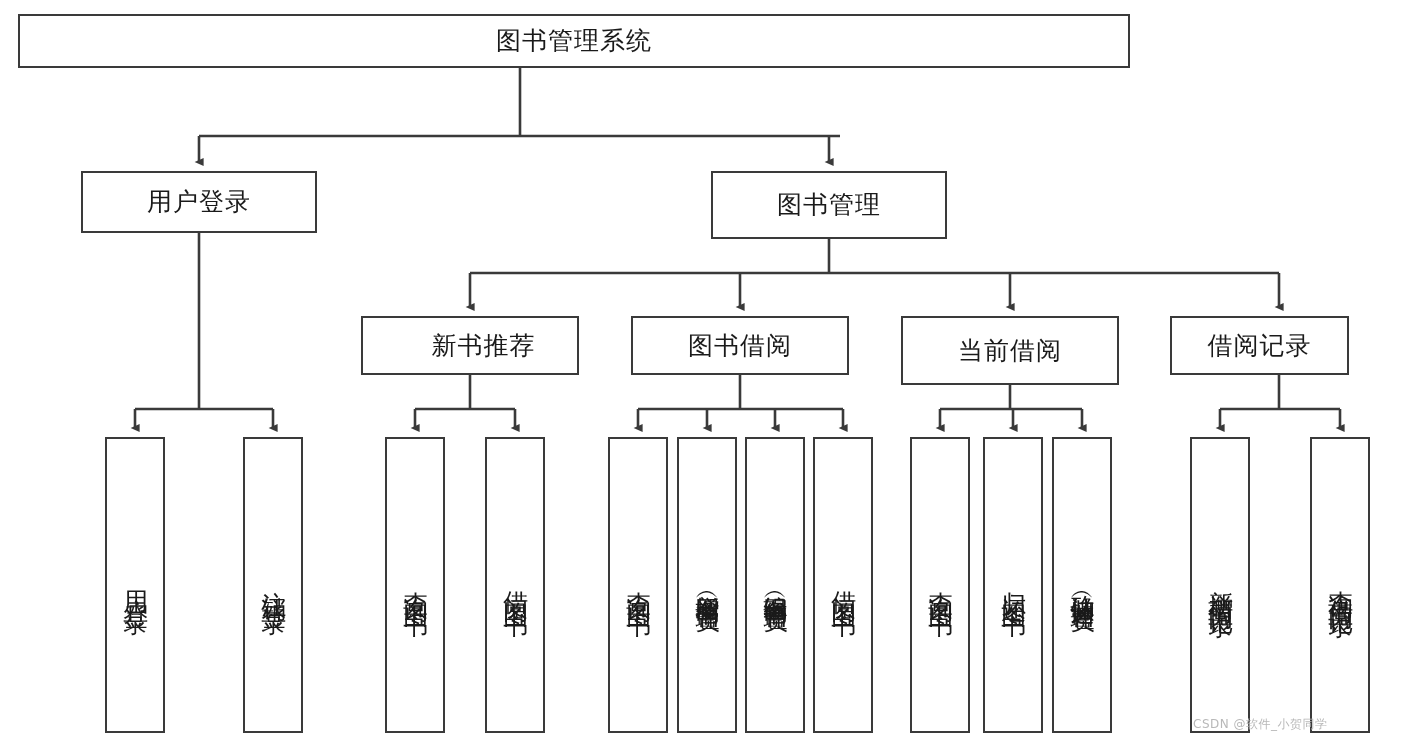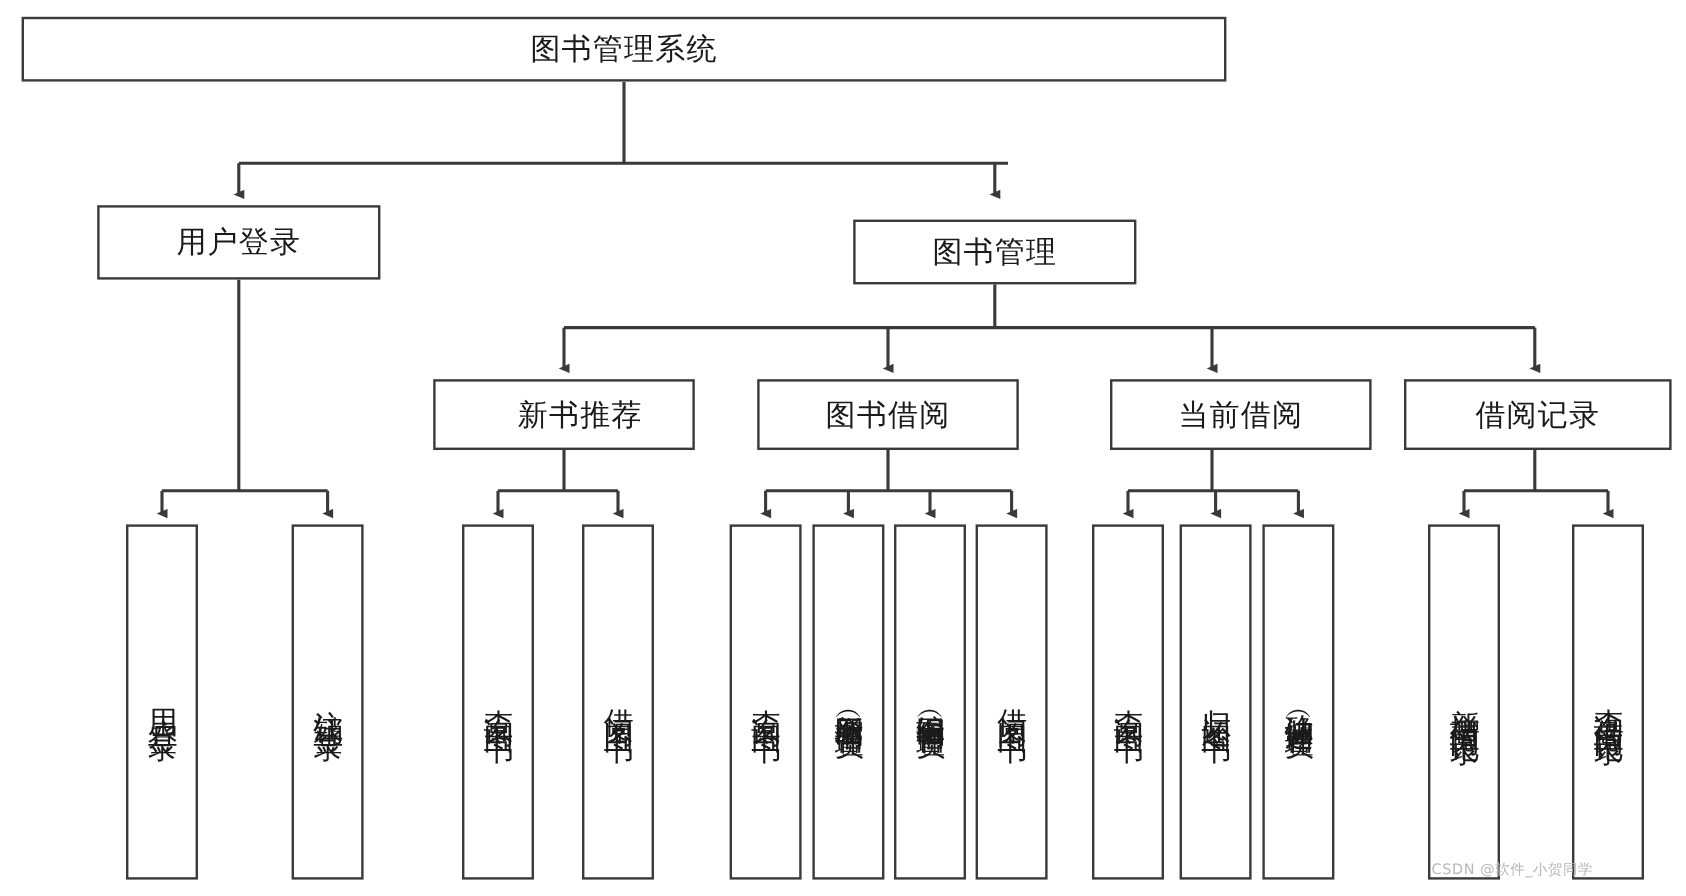--- a/index.html
+++ b/index.html
@@ -120,29 +120,29 @@
       <path d="M1013,409 L1013,428" marker-end="url(#arrow)"></path>
       <path d="M1082,409 L1082,428" marker-end="url(#arrow)"></path>
 
       <path d="M1279,375 L1279,409"></path>
       <path d="M1220,409 L1340,409"></path>
       <path d="M1220,409 L1220,428" marker-end="url(#arrow)"></path>
       <path d="M1340,409 L1340,428" marker-end="url(#arrow)"></path>
     </g>
   </svg>
 
-  <div class="node root horiz" style="left:18px; top:14px; width:1004px; height:54px;">图书管理系统</div>
+  <div class="node root horiz" style="left:18px; top:14px; width:1112px; height:54px;">图书管理系统</div>
 
   <div class="node horiz" style="left:81px; top:171px; width:236px; height:62px;">用户登录</div>
-  <div class="node horiz" style="left:711px; top:171px; width:236px; height:54px;margin-top:12px;">图书管理</div>
+  <div class="node horiz" style="left:711px; top:171px; width:236px; height:68px;">图书管理</div>
 
   <div class="node horiz" style="left:361px; top:316px; width:218px; height:59px;padding-left:27px;">新书推荐</div>
   <div class="node horiz" style="left:631px; top:316px; width:218px; height:59px;">图书借阅</div>
-  <div class="node horiz" style="left:925px; top:316px; width:218px; height:59px;">当前借阅</div>
-  <div class="node horiz" style="left:1170px; top:316px; width:223px; height:59px;">借阅记录</div>
+  <div class="node horiz" style="left:901px; top:316px; width:218px; height:69px;">当前借阅</div>
+  <div class="node horiz" style="left:1170px; top:316px; width:179px; height:59px;">借阅记录</div>
 
   <div class="node vert" style="left:105px; top:437px; width:60px; height:296px;">用户登录</div>
   <div class="node vert" style="left:243px; top:437px; width:60px; height:296px;">注销登录</div>
 
   <div class="node vert" style="left:385px; top:437px; width:60px; height:296px;">查询图书</div>
   <div class="node vert" style="left:485px; top:437px; width:60px; height:296px;">借阅图书</div>
 
   <div class="node vert" style="left:608px; top:437px; width:60px; height:296px;">查询图书</div>
   <div class="node vert verytall" style="left:677px; top:437px; width:60px; height:296px;">新增图书（管理员）</div>
   <div class="node vert verytall" style="left:745px; top:437px; width:60px; height:296px;">编辑图书（管理员）</div>

